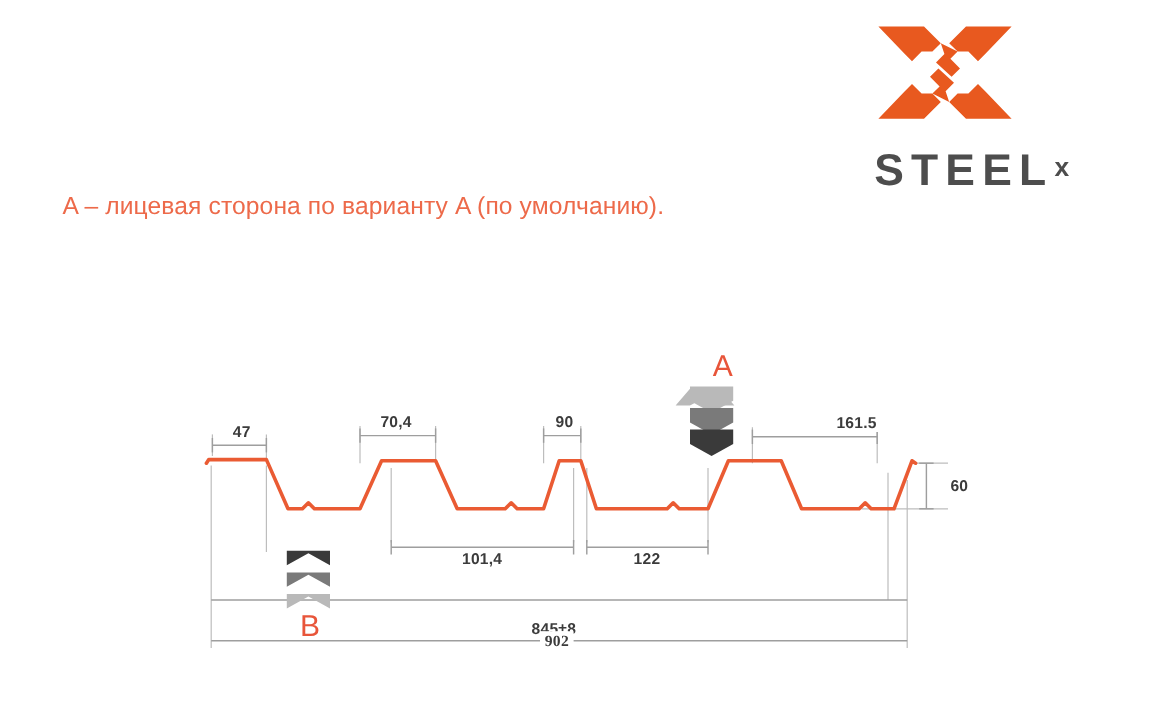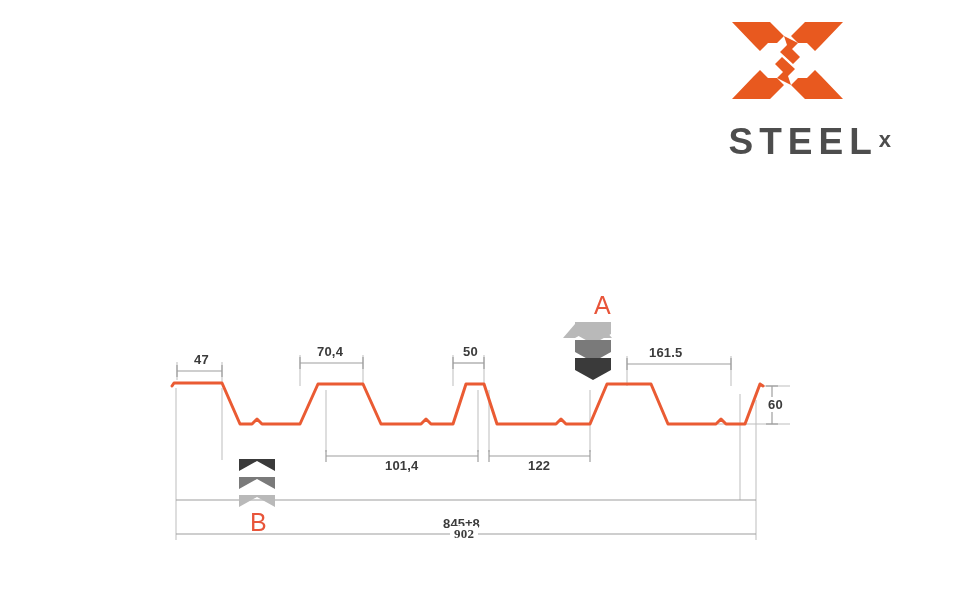--- a/index.html
+++ b/index.html
@@ -131,20 +131,21 @@
           <path d="M113 81 L75 81 L61 67 L68 60 L77 60 L85 52 L91 58 Z"></path>
         </g>
       </svg>
     </div>
     <div class="logo-word">
       <span class="logo-steel">STEEL</span>
       <span class="logo-x">x</span>
     </div>
   </div>
 
+  <div class="caption caption-a">A – лицевая сторона по варианту A (по умолчанию).</div>
 
   <svg class="drawing" viewBox="0 0 970 597" xmlns="http://www.w3.org/2000/svg">
 
     <g stroke="#bdbdbd" stroke-width="1" fill="none">
 
       <line x1="177" y1="362" x2="177" y2="380"></line>
       <line x1="222" y1="362" x2="222" y2="383"></line>
 
       <line x1="300" y1="355" x2="300" y2="386"></line>
       <line x1="363" y1="355" x2="363" y2="386"></line>
@@ -245,23 +246,23 @@
 
     <g>
       <path d="M239 459 L275 459 L275 471 L257 461 L239 471 Z" fill="#3a3a3a"></path>
       <path d="M239 477 L275 477 L275 489 L257 479 L239 489 Z" fill="#7a7a7a"></path>
       <path d="M239 495 L275 495 L275 507 L257 497 L239 507 Z" fill="#b9b9b9"></path>
     </g>
   </svg>
 
   <div class="dim-label" style="left:190px; top:352px;text-align:center;">47</div>
   <div class="dim-label" style="left:313px; top:344px;">70,4</div>
-  <div class="dim-label" style="left:459px; top:344px;">50</div>
-  <div class="dim-label" style="left:645px; top:345px;">161.5</div>
-  <div class="dim-label" style="left:764px; top:397px;text-align:center;">60</div>
+  <div class="dim-label" style="left:459px; top:344px;">90</div>
+  <div class="dim-label" style="left:693px; top:345px;">161.5</div>
+  <div class="dim-label" style="left:788px; top:397px;text-align:center;">60</div>
   <div class="dim-label" style="left:381px; top:458px;">101,4</div>
   <div class="dim-label" style="left:524px; top:458px;">122</div>
   <div class="dim-label" style="left:439px; top:492px;margin-top:24px;">845±8</div>
   <div class="dim-label" style="left:450px; top:526px;font-family:Liberation Serif, serif;">902</div>
 
   <div class="marker-letter" style="left:594px; top:291px;">A</div>
   <div class="marker-letter" style="left:250px; top:508px;">B</div>
 
 </div>
 

